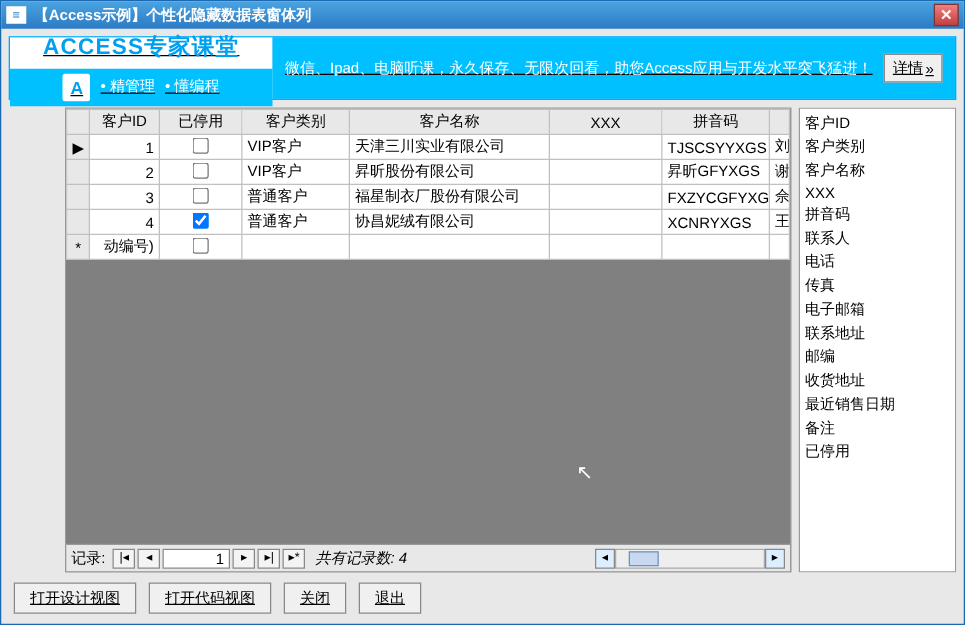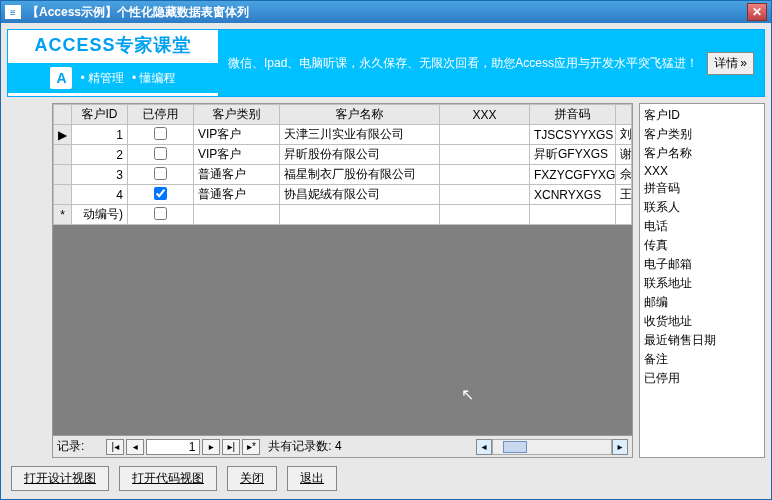--- a/index.html
+++ b/index.html
@@ -2,45 +2,45 @@
 <html><head>
 <meta charset="utf-8">
 <style>
 * { box-sizing: border-box; margin: 0; padding: 0; font-family: "Microsoft YaHei", SimSun, sans-serif; font-size: 12px; }
 body { background: #f0f0f0; width: 772px; height: 500px; overflow: hidden; }
 .window { width: 772px; height: 500px; border: 1px solid #1a6ab3; background: #e8e8e8; display: flex; flex-direction: column; }
 .titlebar { height: 22px; background: linear-gradient(to bottom, #4aa3e0, #2c7bc5); display: flex; align-items: center; padding: 0 4px; color: #fff; font-weight: bold; }
 .titlebar .icon { width: 16px; height: 14px; background: #fff; margin-right: 6px; display: inline-flex; align-items: center; justify-content: center; color: #2c7bc5; font-size: 10px; }
 .titlebar .title { flex: 1; }
 .closebtn { width: 20px; height: 18px; background: linear-gradient(to bottom, #f08080, #c04040); border: 1px solid #803030; display: flex; align-items: center; justify-content: center; color: #fff; font-weight: bold; cursor: pointer; }
-.banner { margin: 6px; height: 68px; border: 1px solid #00aaff; display: flex; background: #7dd3fc; }
+.banner { margin: 6px; height: 51px; border: 1px solid #00aaff; display: flex; background: #7dd3fc; text-decoration: underline; }
 .banner-left { width: 210px; background: #fff; display: flex; flex-direction: column; align-items: center; justify-content: center; color: #00a0f0; }
 .banner-left .big { font-size: 18px; font-weight: bold; letter-spacing: 1px; }
 .banner-left .sub { display: flex; align-items: center; gap: 8px; margin-top: 6px; background: #00c0ff; color: #fff; padding: 4px 16px; width: 100%; justify-content: center; }
 .banner-left .sub .a-icon { width: 22px; height: 22px; background: #fff; color: #00a0f0; display: flex; align-items: center; justify-content: center; font-weight: bold; border-radius: 2px; font-size: 14px; }
 .banner-right { flex: 1; background: #00c0ff; display: flex; align-items: center; padding: 0 10px; color: #fff; }
 .banner-right .txt { flex: 1; }
 .detail-btn { background: #f0f0f0; border: 1px solid #888; padding: 2px 6px; color: #000; cursor: pointer; display: flex; align-items: center; gap: 2px; }
 .content { flex: 1; display: flex; margin: 0 6px; gap: 6px; overflow: hidden; padding-left: 45px; }
 .left-pane { flex: 1; display: flex; flex-direction: column; border: 1px solid #999; background: #808080; }
 .grid { background: #fff; }
 .grid table { border-collapse: collapse; width: 100%; table-layout: fixed; }
 .grid th, .grid td { border: 1px solid #c0c0c0; padding: 1px 4px; height: 18px; overflow: hidden; white-space: nowrap; background: #fff; }
 .grid th { background: #e8e8e8; text-align: center; font-weight: normal; }
 .grid .rowsel { width: 18px; background: #e8e8e8; text-align: center; }
 .grid .num { text-align: right; }
 .grid .chk { text-align: center; }
 .grid .chk input { pointer-events: none; }
 .left-fill { flex: 1; background: #808080; position: relative; }
 .cursor { position: absolute; left: 408px; top: 160px; color: #fff; font-size: 16px; pointer-events: none; }
 .recordnav { height: 22px; background: #e8e8e8; border-top: 1px solid #999; display: flex; align-items: center; gap: 2px; padding: 0 4px; }
-.recordnav .lbl { margin-right: 20px; }
+.recordnav .lbl { margin-right: 4px; }
 .recordnav button { width: 18px; height: 16px; border: 1px solid #888; background: #f4f4f4; cursor: pointer; font-size: 10px; line-height: 1; padding: 0; }
 .recordnav input { width: 54px; height: 16px; border: 1px solid #888; text-align: right; padding: 0 4px; }
-.recordnav .count { margin-left: 6px; }
+.recordnav .count { margin-left: 6px; font-style: italic; }
 .hscroll { margin-left: auto; display: flex; align-items: center; }
 .hscroll .bar { width: 120px; height: 16px; background: #eee; border: 1px solid #aaa; display: flex; align-items: center; }
 .hscroll .thumb { width: 24px; height: 12px; background: #c8d8f0; border: 1px solid #7090c0; margin-left: 10px; }
 .hscroll button { width: 16px; height: 16px; border: 1px solid #888; background: #ddeeff; cursor: pointer; font-size: 10px; padding: 0; }
 .right-pane { width: 170px; display: flex; flex-direction: column; gap: 6px; }
 .listbox { flex: 1; background: #fff; border: 1px solid #999; padding: 2px 4px; overflow: auto; }
 .listbox div { padding: 1px 0; cursor: pointer; }
 .hide-btn { height: 24px; border: 1px solid #888; background: #f0f0f0; cursor: pointer; }
 .bottom { padding: 8px 10px; display: flex; gap: 10px; text-decoration: underline; }
 .bottom button { padding: 3px 12px; border: 1px solid #888; background: #f0f0f0; cursor: pointer; }

